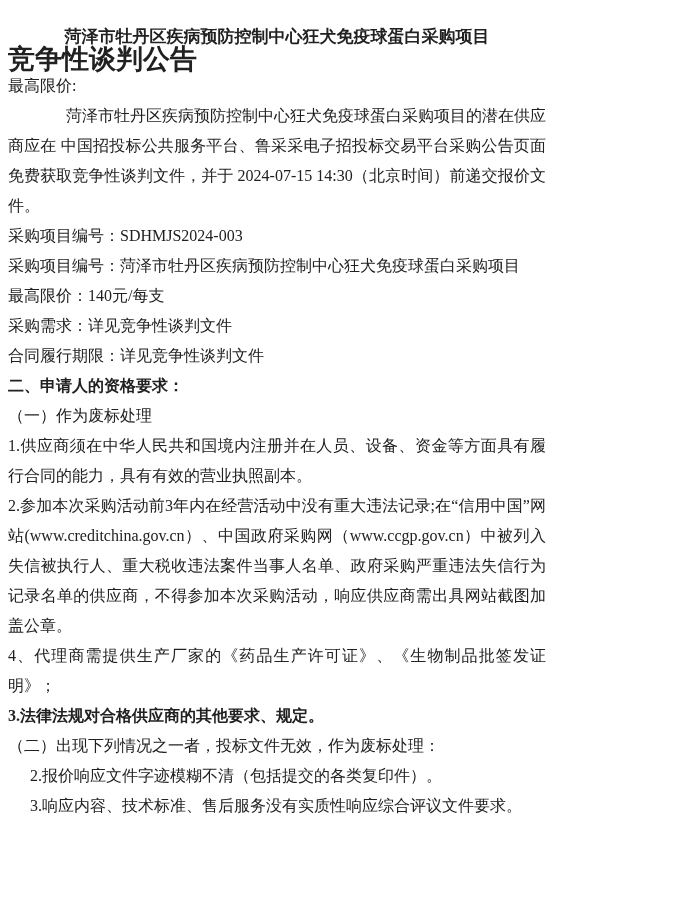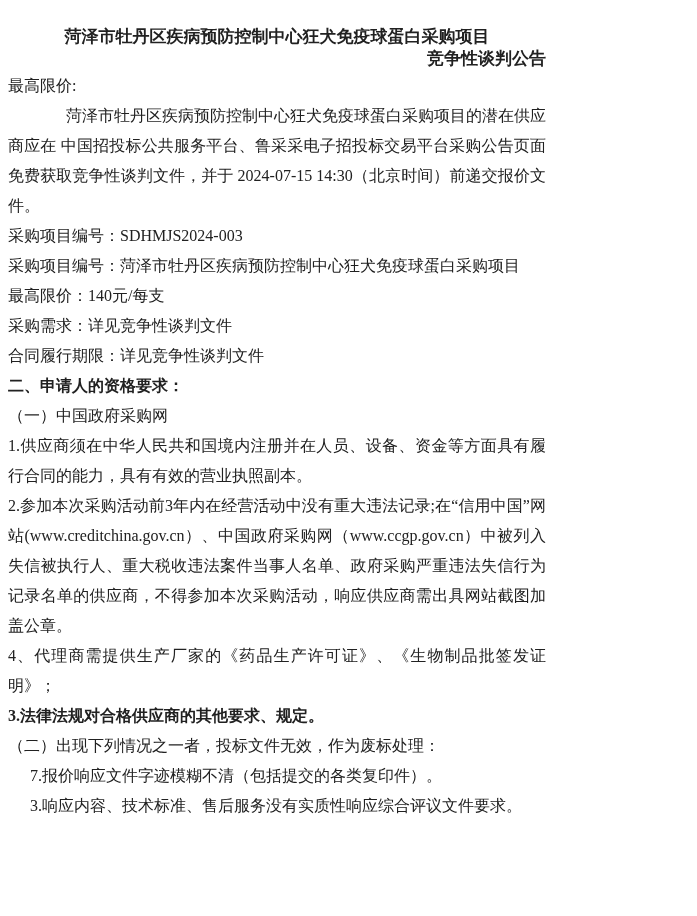--- a/index.html
+++ b/index.html
@@ -5,21 +5,21 @@
   html,body{margin:0;padding:0;background:#ffffff;}
   .page{
     width:562px;height:916px;box-sizing:border-box;
     padding:27px 16px 12px 8px;
     background:#ffffff;color:#212121;overflow:hidden;
     font-family:"Liberation Serif","DejaVu Serif",serif;
     font-size:16px;line-height:30px;
   }
   .page p{margin:0;}
   .title{font-size:17px;line-height:20px;font-weight:bold;text-align:center;}
-  .subtitle{font-size:17px;line-height:24px;font-weight:bold;text-align:right;margin-top:26px;}
+  .subtitle{font-size:27px;line-height:24px;font-weight:bold;text-align:left;margin-top:26px;}
   .overview{margin-top:6px;margin-left:58px;}
   .intro{margin-top:4px;text-indent:58px;text-align:justify;}
   .heading{font-weight:bold;margin-left:58px;}
   .heading-2{font-weight:bold;margin-left:58px;margin-top:-3px;}
   .item{margin-left:58px;}
   .sub1{margin-top:-10px;}
   .flush{text-align:justify;}
   .req1{margin-top:3px;}
   .req2{margin-top:2px;word-break:break-all;}
   .req4{margin-top:8px;margin-left:32px;}
@@ -36,21 +36,21 @@
   <p class="overview">最高限价:</p>
   <p class="intro flush">菏泽市牡丹区疾病预防控制中心狂犬免疫球蛋白采购项目的潜在供应商应在 中国招投标公共服务平台、鲁采采电子招投标交易平台采购公告页面免费获取竞争性谈判文件，并于 2024-07-15 14:30（北京时间）前递交报价文件。</p>
 
   <p class="item">采购项目编号：SDHMJS2024-003</p>
   <p class="item">采购项目编号：菏泽市牡丹区疾病预防控制中心狂犬免疫球蛋白采购项目</p>
   <p class="item">最高限价：140元/每支</p>
   <p class="item">采购需求：详见竞争性谈判文件</p>
   <p class="item">合同履行期限：详见竞争性谈判文件</p>
 
   <p class="heading-2">二、申请人的资格要求：</p>
-  <p class="sub1 flush">（一）中国政府采购网</p>
+  <p class="sub1 flush">（一）作为废标处理</p>
   <p class="flush req1">1.供应商须在中华人民共和国境内注册并在人员、设备、资金等方面具有履行合同的能力，具有有效的营业执照副本。</p>
   <p class="flush req2">2.参加本次采购活动前3年内在经营活动中没有重大违法记录;在“信用中国”网站(www.creditchina.gov.cn）、中国政府采购网（www.ccgp.gov.cn）中被列入失信被执行人、重大税收违法案件当事人名单、政府采购严重违法失信行为记录名单的供应商，不得参加本次采购活动，响应供应商需出具网站截图加盖公章。</p>
   <p class="flush req4">4、代理商需提供生产厂家的《药品生产许可证》、《生物制品批签发证明》；</p>
   <p class="flush req3">3.法律法规对合格供应商的其他要求、规定。</p>
   <p class="flush">（二）出现下列情况之一者，投标文件无效，作为废标处理：</p>
-  <p class="flush indent1">7.报价响应文件字迹模糊不清（包括提交的各类复印件）。</p>
+  <p class="flush indent1">2.报价响应文件字迹模糊不清（包括提交的各类复印件）。</p>
   <p class="flush indent1">3.响应内容、技术标准、售后服务没有实质性响应综合评议文件要求。</p>
 </div>
 
 </body></html>

